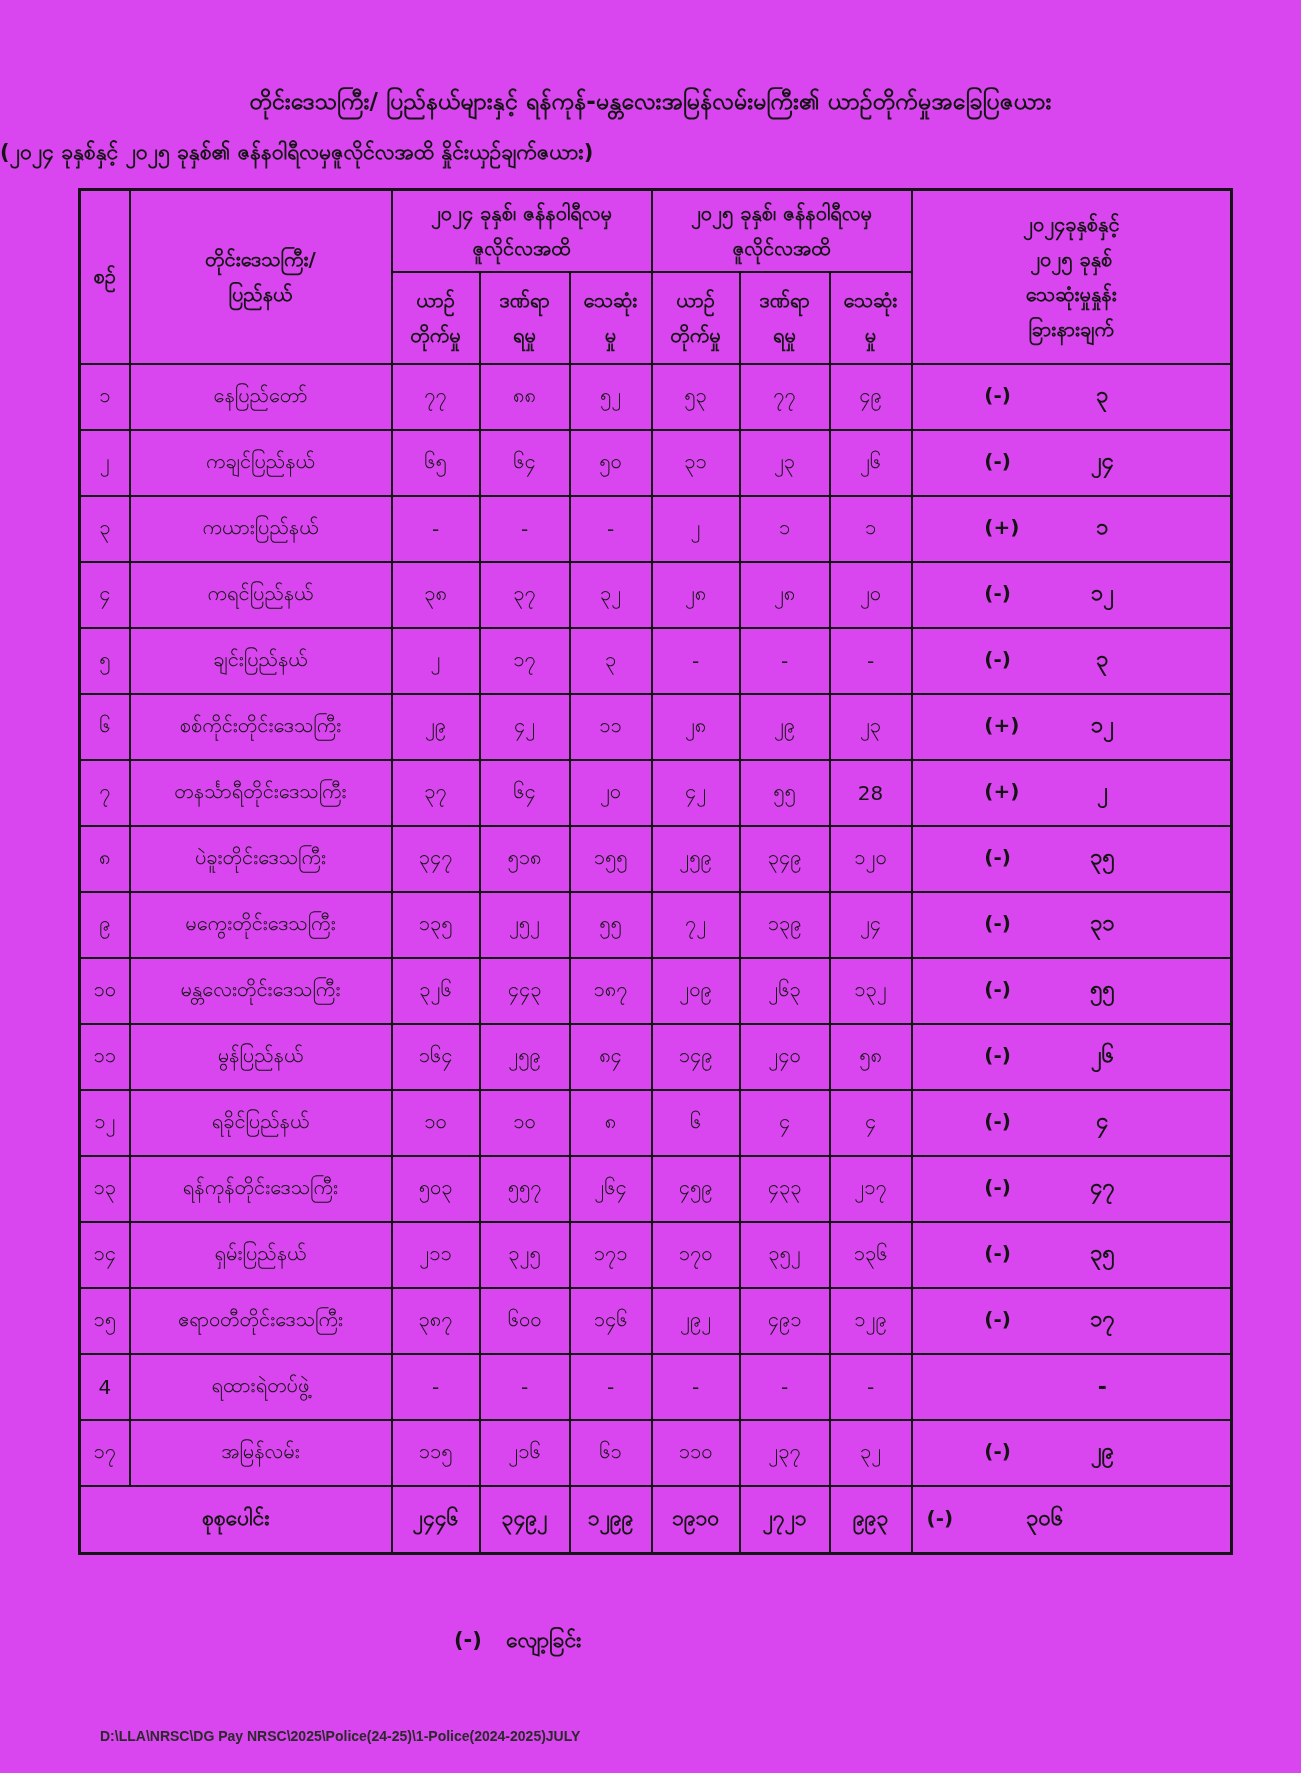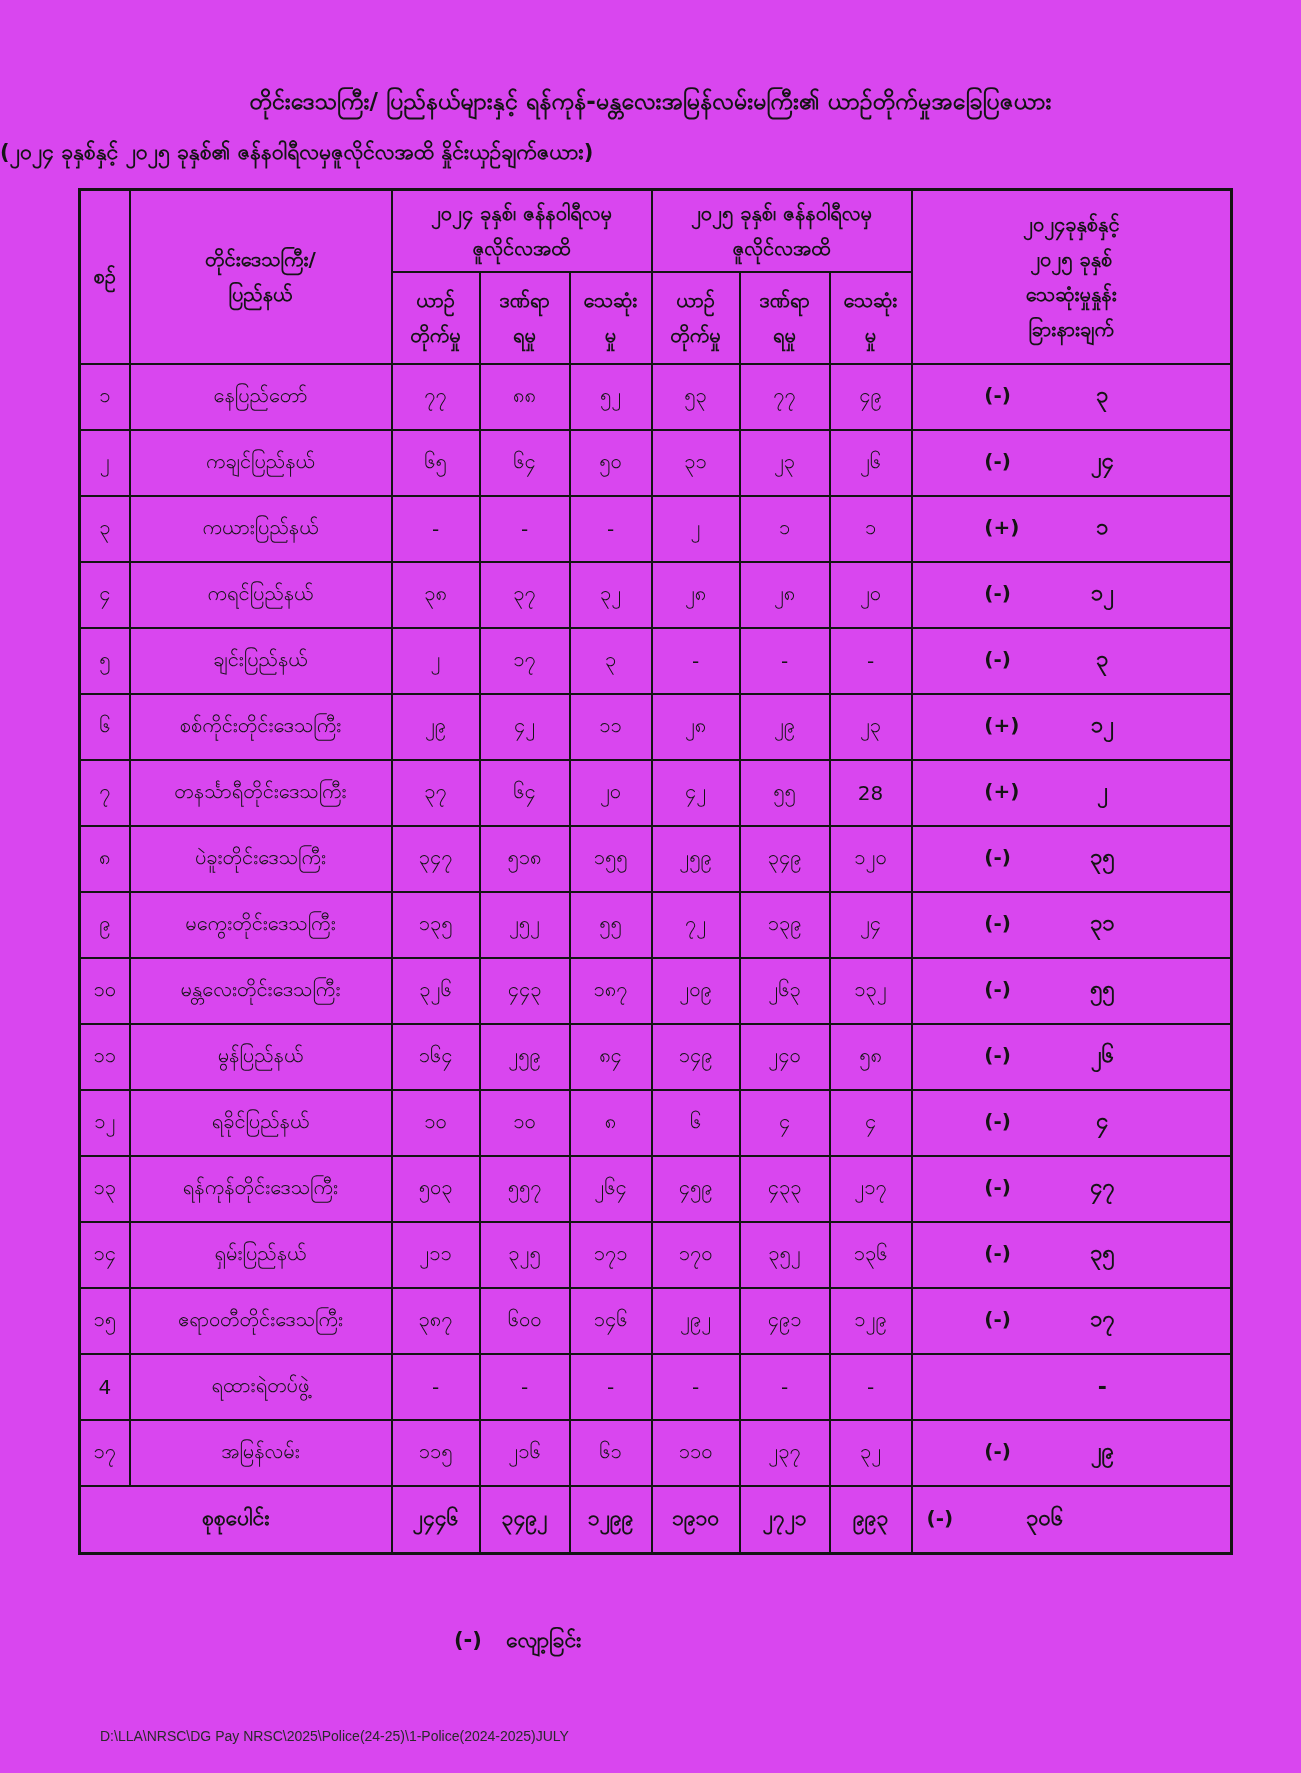--- a/index.html
+++ b/index.html
@@ -80,21 +80,21 @@
     font-size: 21px; font-weight: 700;
   }
   .notes-label { display: inline-block; width: 222px; }
   .note-sign { display: inline-block; width: 52px; font-weight: 700; }
   .notes-line2 {
     position: absolute; top: 1626px; left: 418px;
     font-size: 21px; font-weight: 700; margin-left: 36px;
   }
   .footer-path {
     position: absolute; top: 1728px; left: 100px;
-    font-size: 14px; font-weight: 400;
+    font-size: 14px; font-weight: 700;
     color: #2a2a2a;
     font-family: "Liberation Sans", "DejaVu Sans", sans-serif;
   }
 </style>
 </head>
 <body>
 
 <div class="page">
 
   <div class="doc-title">တိုင်းဒေသကြီး/ ပြည်နယ်များနှင့် ရန်ကုန်-မန္တလေးအမြန်လမ်းမကြီး၏ ယာဉ်တိုက်မှုအခြေပြဇယား</div>

